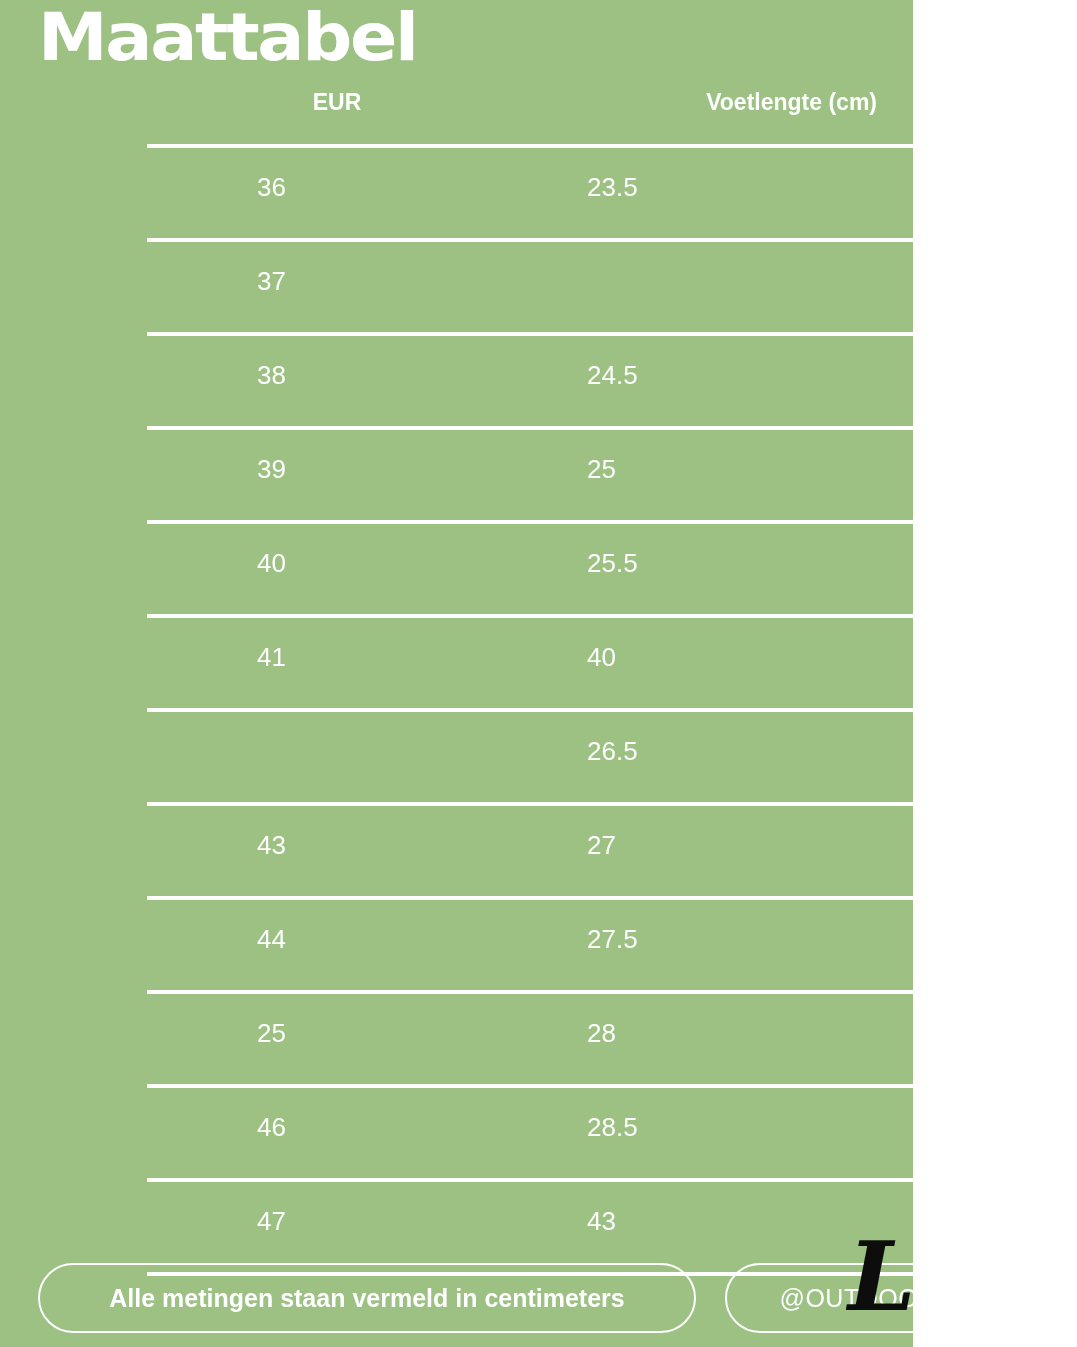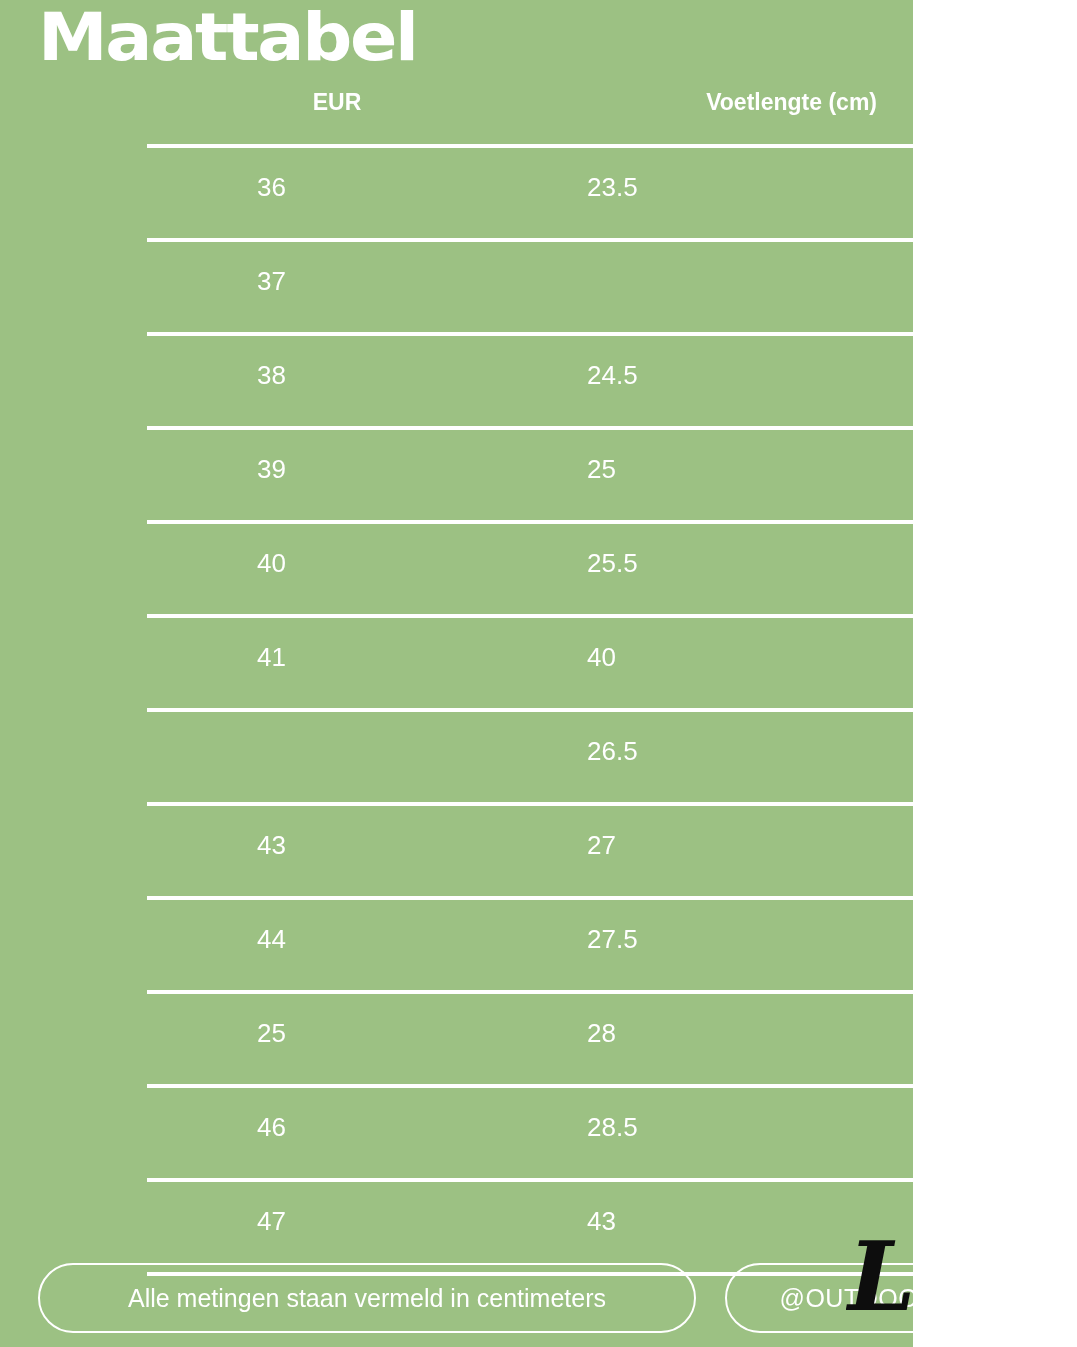--- a/index.html
+++ b/index.html
@@ -105,20 +105,21 @@
     justify-content: center;
   }
   .pill span {
     font-size: 25px;
     color: #ffffff;
     white-space: nowrap;
   }
   #pill-note {
     left: 38px;
     width: 658px;
+    font-weight: bold;
   }
   #pill-handle {
     left: 725px;
     width: 317px;
   }
   #pill-handle span { letter-spacing: 0.5px; margin-left: 36px; }
 
   
   #watermark {
     position: absolute;

